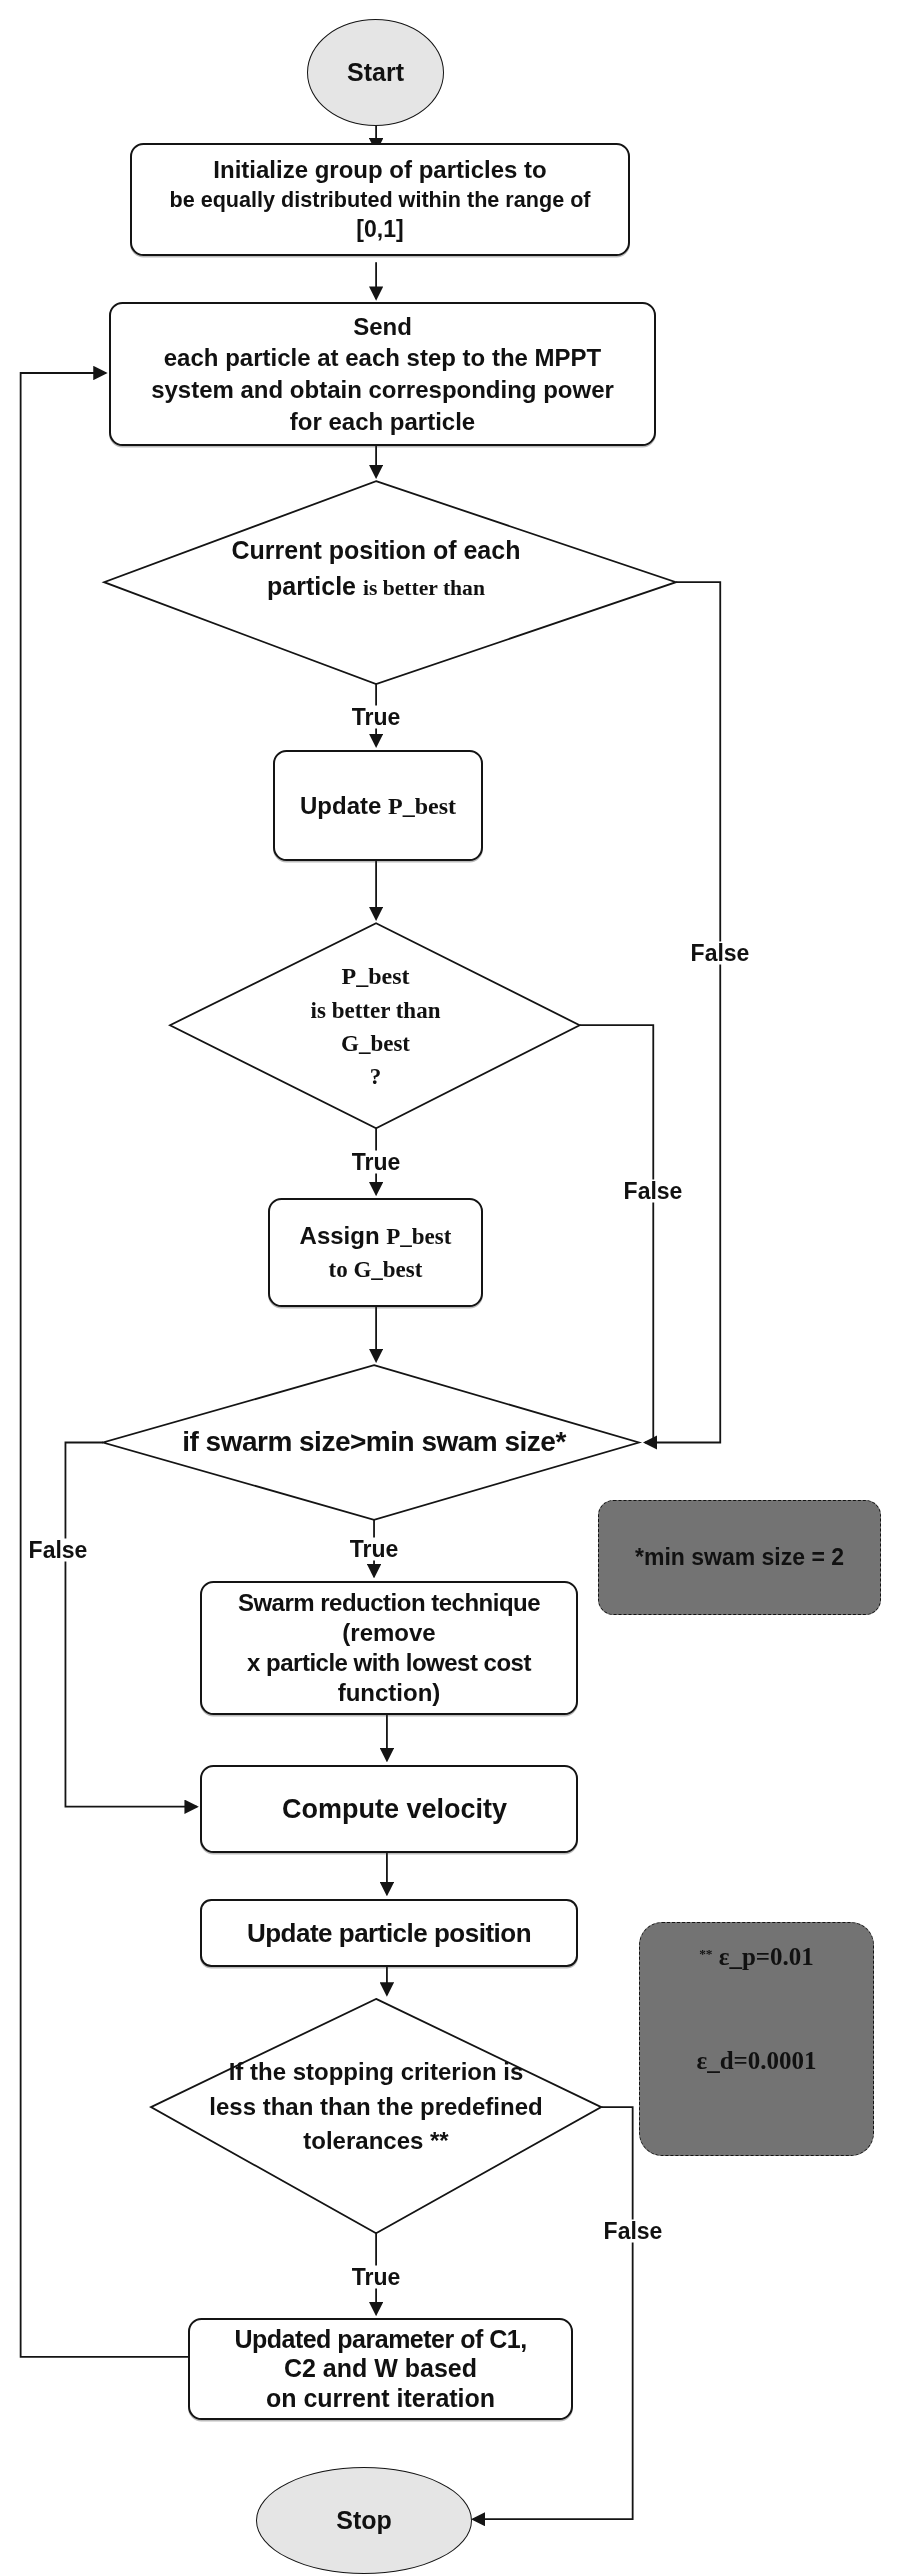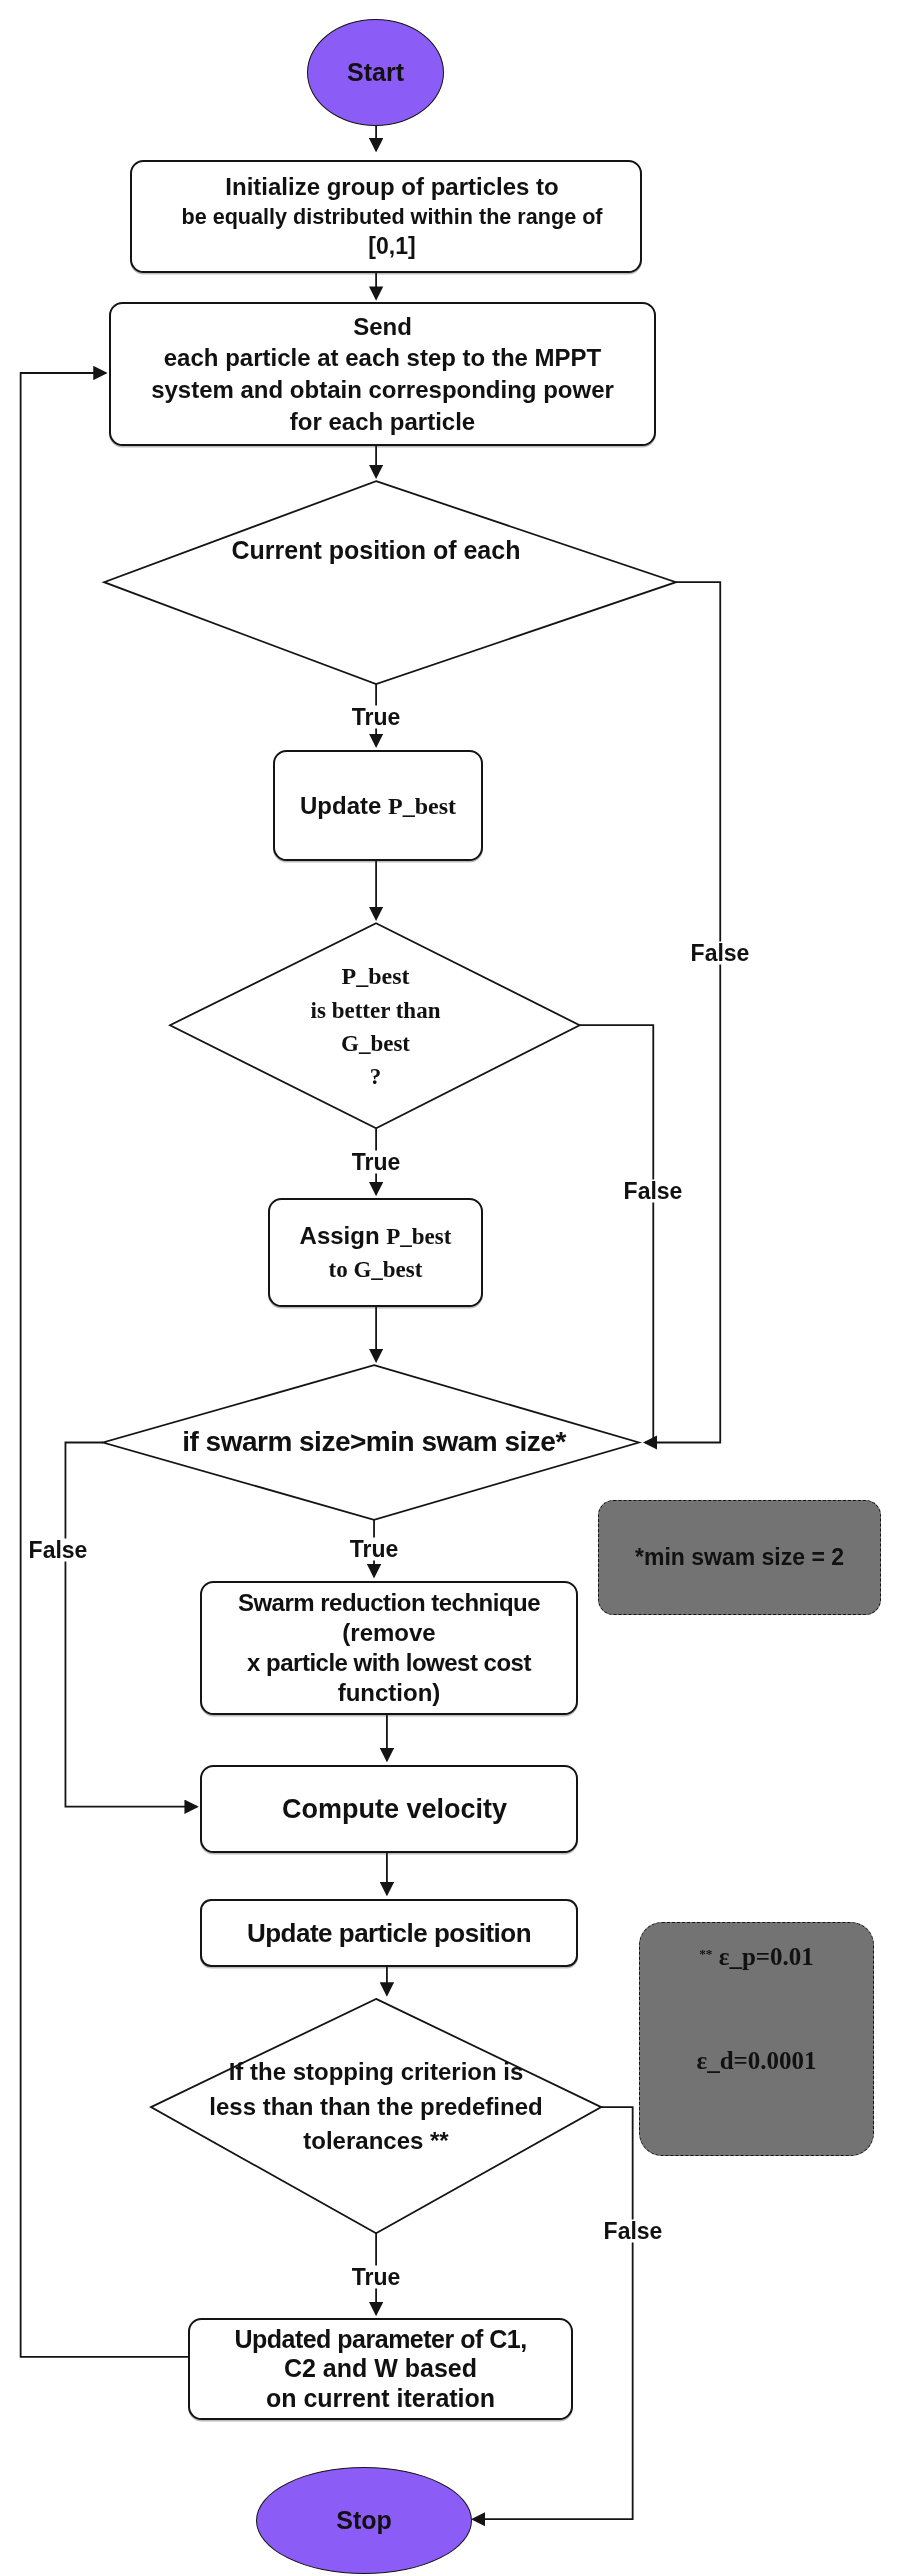--- a/index.html
+++ b/index.html
@@ -2,21 +2,21 @@
 <html style="font-size:8.2px"><head>
 <meta charset="utf-8">
 <style>
   html,body{margin:0;padding:0;background:#ffffff;}
   #stage{position:relative;width:915px;height:2580px;background:#ffffff;overflow:hidden;
          font-family:"Liberation Sans",sans-serif;font-weight:700;color:#111;}
   svg.layer{position:absolute;left:0;top:0;width:915px;height:2580px;}
   .box{position:absolute;background:#fff;border:2.1px solid #141414;border-radius:13.4px;
        display:flex;flex-direction:column;align-items:center;justify-content:center;
        text-align:center;color:#111;box-shadow:0 1.5px 0 rgba(60,60,60,.35);}
-  .ellipse{position:absolute;background:#8b5cf6;border:1.5px solid #141414;border-radius:50%;
+  .ellipse{position:absolute;background:#e5e5e5;border:1.5px solid #141414;border-radius:50%;
        display:flex;align-items:center;justify-content:center;text-align:center;}
   .dtext{position:absolute;text-align:center;color:#111;}
   .lbl{position:absolute;transform:translate(-50%,-50%);background:#fff;padding:0 4.1px;
        font-size:23px;font-weight:700;line-height:1;white-space:nowrap;}
   .note{position:absolute;background:#737373;border:1.5px dashed #141414;color:#111;}
   .serif{font-family:"Liberation Serif",serif;}
   .nowrap{white-space:nowrap;}
 </style>
 </head>
 <body>
@@ -60,21 +60,21 @@
   </svg>
 
   <div class="ellipse" style="left:307px;top:18.5px;width:135px;height:105px;">
     <span style="font-size:25px;">Start</span>
   </div>
 
   <div class="ellipse" style="left:256px;top:2467px;width:214px;height:105px;">
     <span style="font-size:25px;">Stop</span>
   </div>
 
-  <div class="box" style="left:130px;top:160px;width:496px;height:109px;line-height:1.32;padding-left:12px;">
+  <div class="box" style="left:130px;top:143px;width:496px;height:109px;line-height:1.32;">
     <div style="font-size:24px;">Initialize group of particles to</div>
     <div style="font-size:21.6px;">be equally distributed within the range of</div>
     <div style="font-size:23px;">[0,1]</div>
   </div>
 
   <div class="box" style="left:109px;top:302px;width:543px;height:140px;line-height:1.32;">
     <div style="font-size:24px;">Send</div>
     <div style="font-size:24px;">each particle at each step to the MPPT</div>
     <div style="font-size:24px;">system and obtain corresponding power</div>
     <div style="font-size:24px;">for each particle</div>
@@ -109,20 +109,23 @@
   </div>
 
   <div class="box" style="left:188px;top:2318px;width:381px;height:98px;line-height:1.18;">
     <div style="font-size:25px;letter-spacing:-0.5px;">Updated parameter of C1,</div>
     <div style="font-size:25px;">C2 and W based</div>
     <div style="font-size:25px;">on current iteration</div>
   </div>
 
   <div class="dtext" style="left:170px;top:533px;width:412px;line-height:1.42;">
     <div style="font-size:25px;">Current position of each</div>
+    <div class="nowrap">
+      <span style="font-size:25px;">particle </span><span class="serif" style="font-size:21.6px;">is better than</span>
+    </div>
   </div>
 
   <div class="dtext serif" style="left:222px;top:959px;width:307px;line-height:1.45;">
     <div style="font-size:24px;">P_best</div>
     <div style="font-size:23px;">is better than</div>
     <div style="font-size:23px;">G_best</div>
     <div style="font-size:23px;">?</div>
   </div>
 
   <div class="dtext" style="left:142px;top:1426px;width:464px;">

